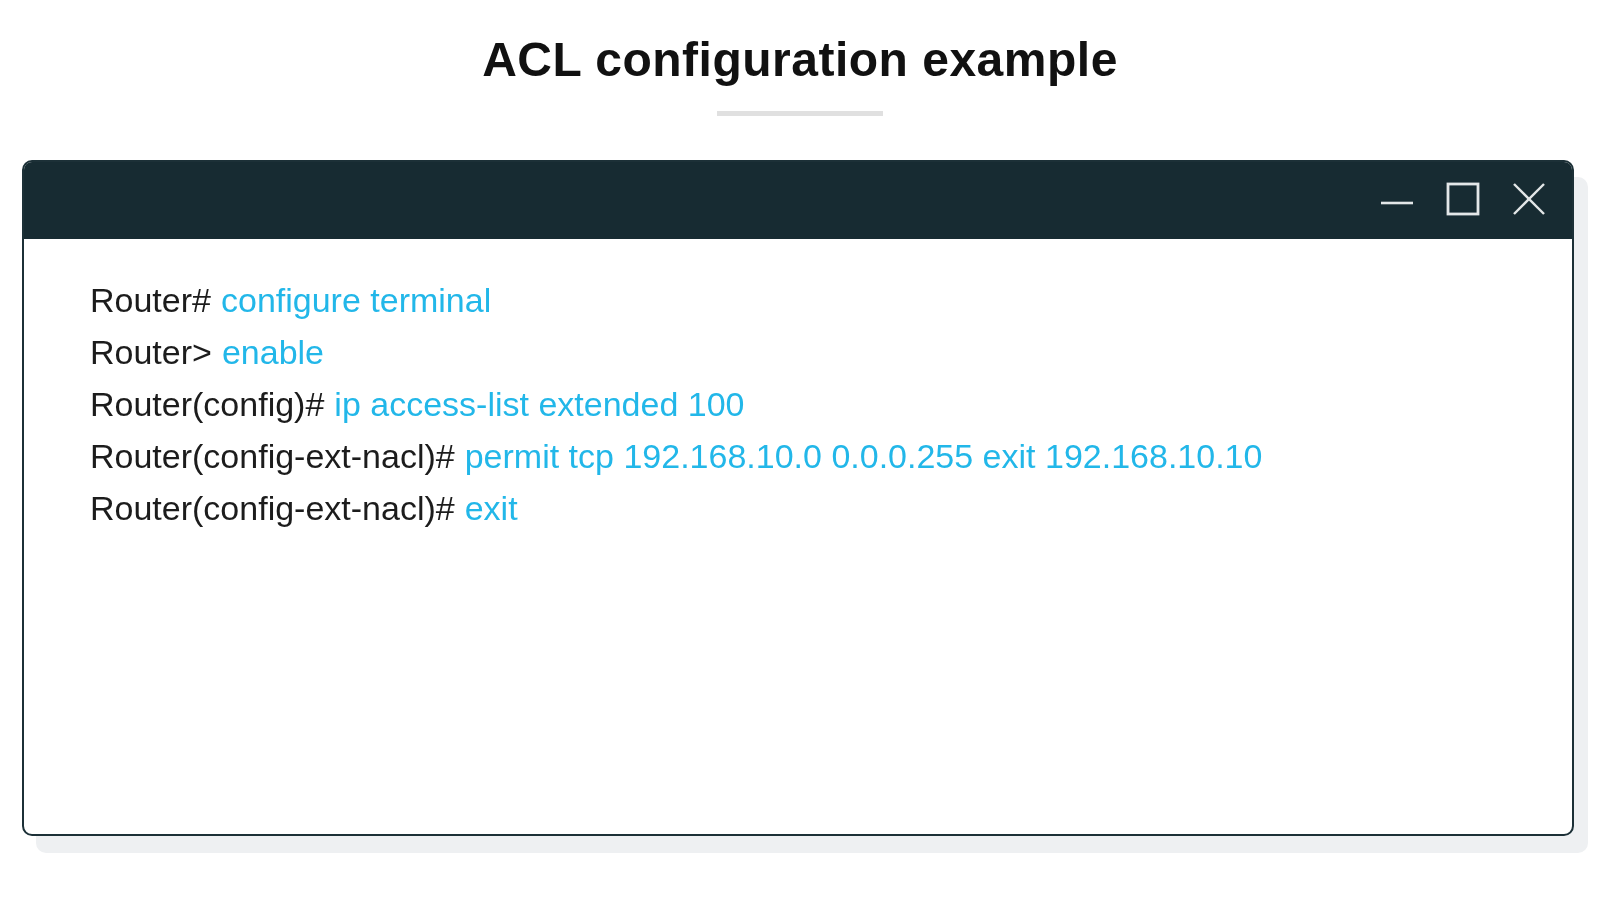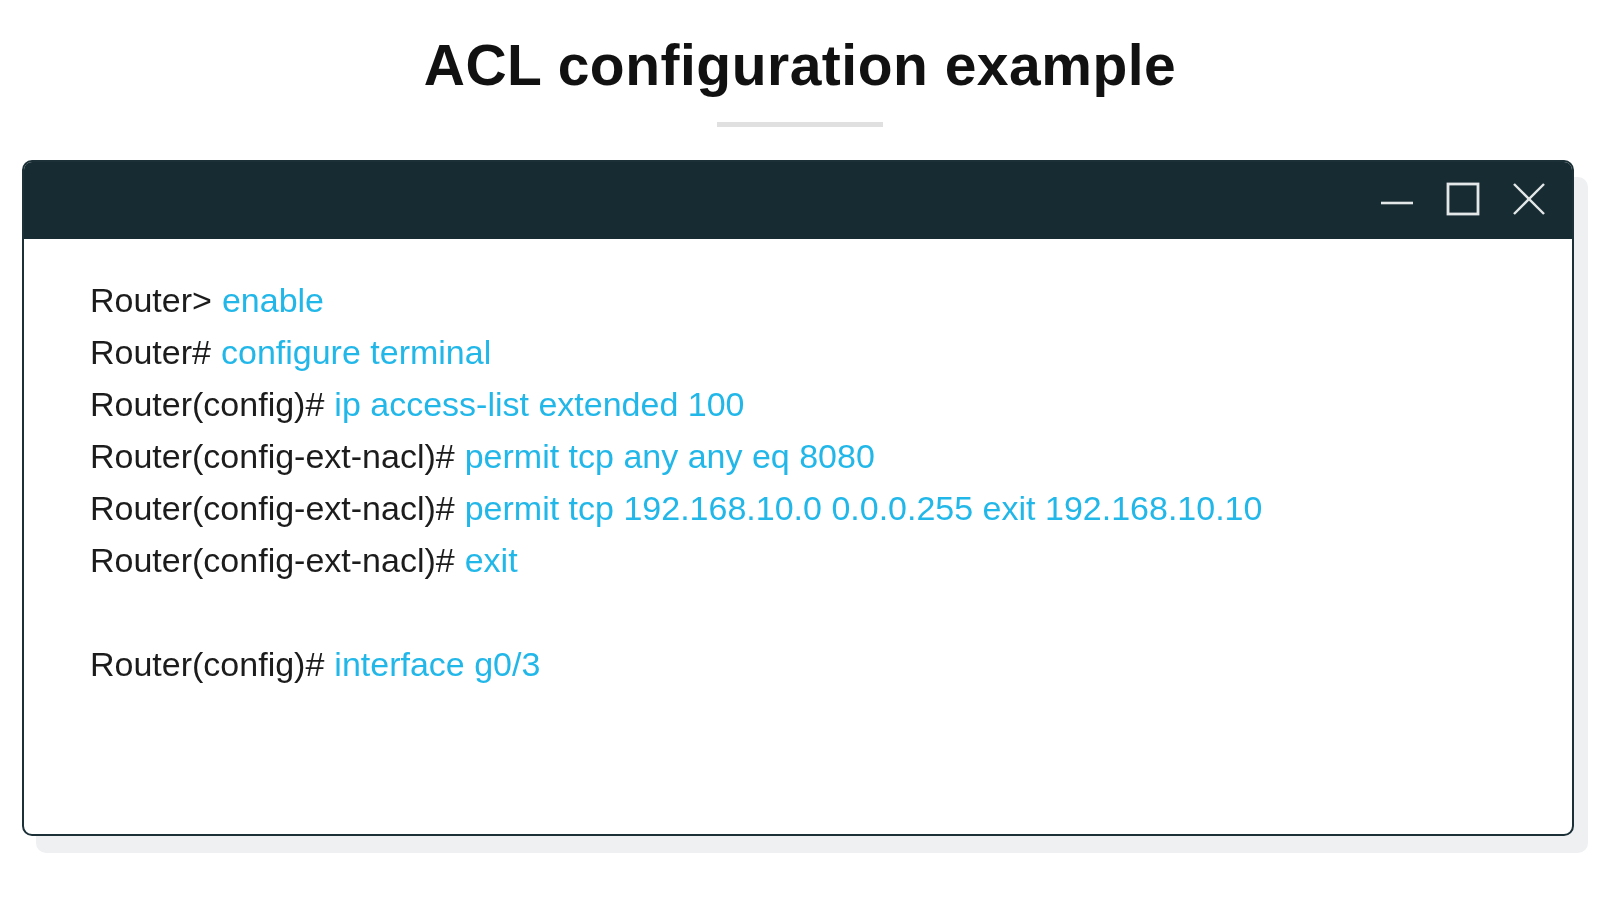--- a/index.html
+++ b/index.html
@@ -2,21 +2,21 @@
 <html><head>
 <meta charset="utf-8">
 <style>
   * { margin: 0; padding: 0; box-sizing: border-box; }
   html, body { width: 1600px; height: 900px; background: #ffffff; overflow: hidden; }
   body { font-family: "Liberation Sans", "DejaVu Sans", sans-serif; position: relative; }
 
   .page-title {
     margin-top: 32px;
     text-align: center;
-    font-size: 57px;
+    font-size: 48px;
     font-weight: 700;
     color: #111111;
     letter-spacing: 0.5px;
   }
   .title-divider {
     width: 166px;
     height: 5px;
     background: #e0e0e0;
     margin: 24px auto 0 auto;
   }
@@ -97,37 +97,31 @@
             <line x1="2" y1="2" x2="32" y2="32" stroke="#e3e7e8" stroke-width="2.4"></line>
             <line x1="32" y1="2" x2="2" y2="32" stroke="#e3e7e8" stroke-width="2.4"></line>
           </svg>
         </span>
       </button>
     </div>
   </div>
 
   <div class="terminal-body">
     <div class="t-line">
+      <span class="prompt">Router#</span><span class="cmd">configure terminal</span>
+    </div>
+    <div class="t-line">
       <span class="prompt">Router&gt;</span><span class="cmd">enable</span>
     </div>
     <div class="t-line">
-      <span class="prompt">Router#</span><span class="cmd">configure terminal</span>
-    </div>
-    <div class="t-line">
       <span class="prompt">Router(config)#</span><span class="cmd">ip access-list extended 100</span>
-    </div>
-    <div class="t-line">
-      <span class="prompt">Router(config-ext-nacl)#</span><span class="cmd">permit tcp any any eq 8080</span>
     </div>
     <div class="t-line">
       <span class="prompt">Router(config-ext-nacl)#</span><span class="cmd">permit tcp 192.168.10.0 0.0.0.255 exit 192.168.10.10</span>
     </div>
     <div class="t-line">
       <span class="prompt">Router(config-ext-nacl)#</span><span class="cmd">exit</span>
     </div>
     <div class="t-line">
       <span class="prompt"></span><span class="cmd"></span>
     </div>
-    <div class="t-line">
-      <span class="prompt">Router(config)#</span><span class="cmd">interface g0/3</span>
-    </div>
   </div>
 </div>
 
 </body></html>

